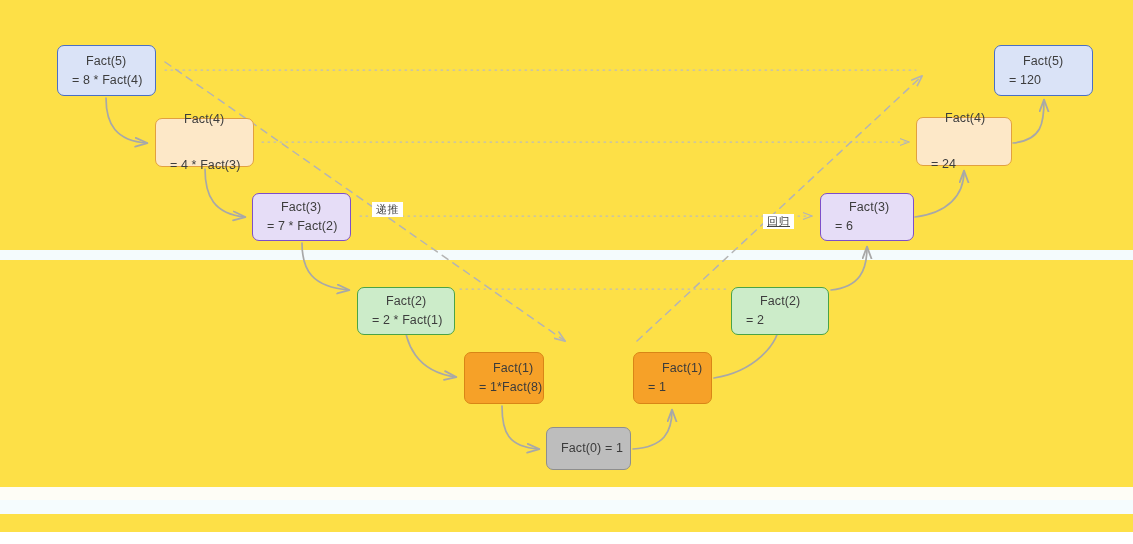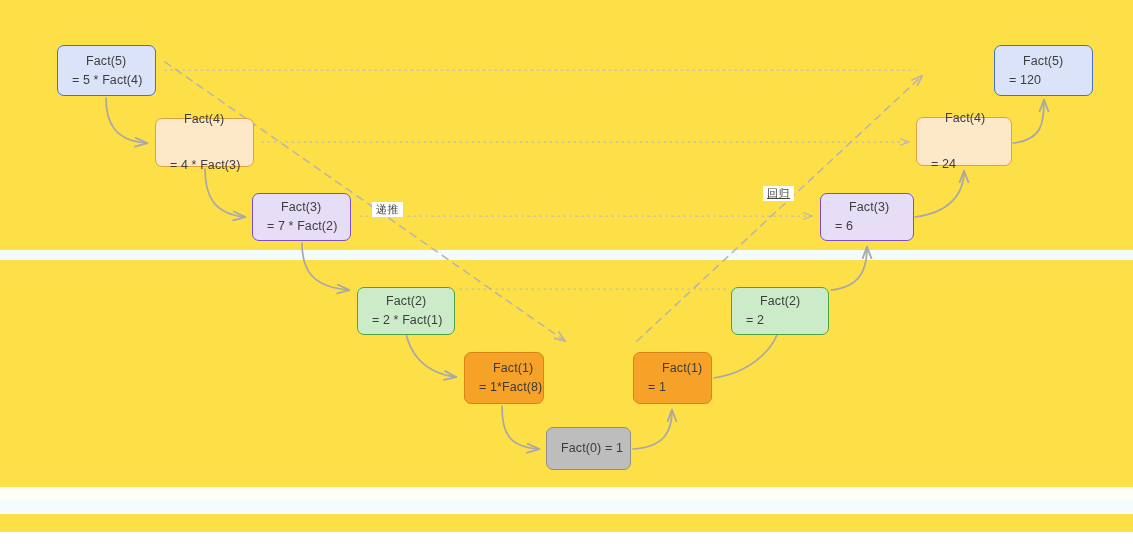--- a/index.html
+++ b/index.html
@@ -134,21 +134,21 @@
     </g>
 
     <g stroke="#b4b4b4" stroke-width="1.5" stroke-dasharray="7 6" stroke-linecap="round" fill="none">
       <path d="M 165,62 L 565,341" marker-end="url(#ahd)"></path>
       <path d="M 637,341 L 922,76" marker-end="url(#ahd)"></path>
     </g>
   </svg>
 
   <div class="node blue" style="left:57px; top:45px; width:99px; height:51px;">
     <span class="l1">Fact(5)</span>
-    <span class="l2">= 5 * Fact(4)</span>
+    <span class="l2">= 8 * Fact(4)</span>
   </div>
 
   <div class="node orange" style="left:155px; top:118px; width:99px; height:49px;">
     <span class="l1">Fact(4)</span>
     <span class="l2">= 4 * Fact(3)</span>
   </div>
 
   <div class="node purple" style="left:252px; top:193px; width:99px; height:48px;">
     <span class="l1">Fact(3)</span>
     <span class="l2">= 7 * Fact(2)</span>
@@ -188,15 +188,15 @@
     <span class="l2">= 24</span>
   </div>
 
   <div class="node blue" style="left:994px; top:45px; width:99px; height:51px;">
     <span class="l1">Fact(5)</span>
     <span class="l2">= 120</span>
   </div>
 
   <div class="flow-label" style="left:372px; top:202px;">递推</div>
 
-  <div class="flow-label" style="left:763px; top:186px;text-decoration:underline;">回归</div>
+  <div class="flow-label" style="left:763px; top:214px;text-decoration:underline;">回归</div>
 
 </div>
 
 </body></html>

